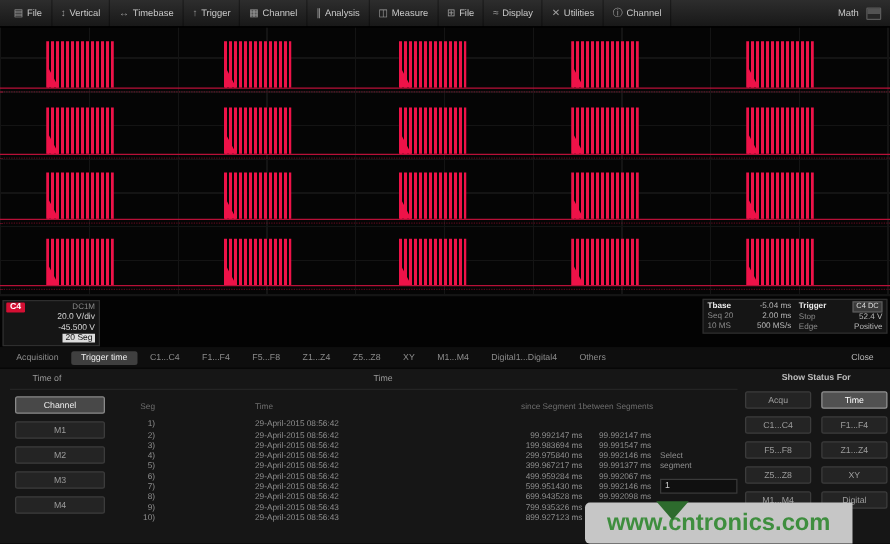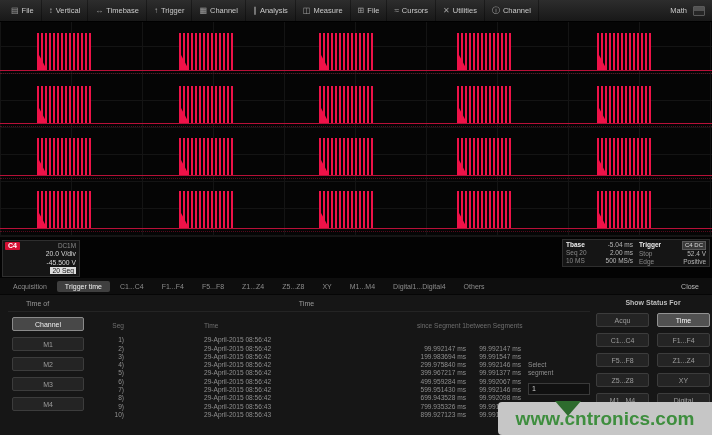--- a/index.html
+++ b/index.html
@@ -81,21 +81,21 @@
     color:#cfcfcf;font-size:7px;line-height:10px;padding-left:3px}
   #statuspanel{position:absolute;left:596px;top:0;width:114px;height:140px}
   #statuspanel .title{font-size:7px;color:#bcbcbc;text-align:center;margin-top:4px;font-weight:bold}
   .strow{position:absolute;left:0;width:114px;display:flex;justify-content:space-between}
   .strow.single{justify-content:center}
   .stbtn{width:53px;height:14px;background:#242424;border:1px solid #3c3c3c;border-radius:2px;
     color:#9c9c9c;font-size:7px;display:flex;align-items:center;justify-content:center}
   .stbtn.active{background:#515151;border-color:#929292;color:#fff}
 
   
-  #watermark{position:absolute;left:498px;top:402px;width:214px;height:33px;background:#c6c6c6;
+  #watermark{position:absolute;left:468px;top:402px;width:214px;height:33px;background:#c6c6c6;
     border-radius:4px 0 0 4px;z-index:9;display:flex;align-items:center;justify-content:center}
   #watermark .wtext{font-size:19px;font-weight:bold;color:#3e8e3e}
   #watermark .wtri{position:absolute;left:57px;top:-1px;width:0;height:0;
     border-left:13px solid transparent;border-right:13px solid transparent;
     border-top:15px solid #2d6b2d}
 </style>
 </head>
 <body>
 
 <div id="app">
@@ -129,21 +129,21 @@
         <div class="menu-item">
           <span class="mi">◫</span>
           <span>Measure</span>
         </div>
         <div class="menu-item">
           <span class="mi">⊞</span>
           <span>File</span>
         </div>
         <div class="menu-item">
           <span class="mi">≈</span>
-          <span>Cursors</span>
+          <span>Display</span>
         </div>
         <div class="menu-item">
           <span class="mi">✕</span>
           <span>Utilities</span>
         </div>
         <div class="menu-item">
           <span class="mi">ⓘ</span>
           <span>Channel</span>
         </div>
       </div>

